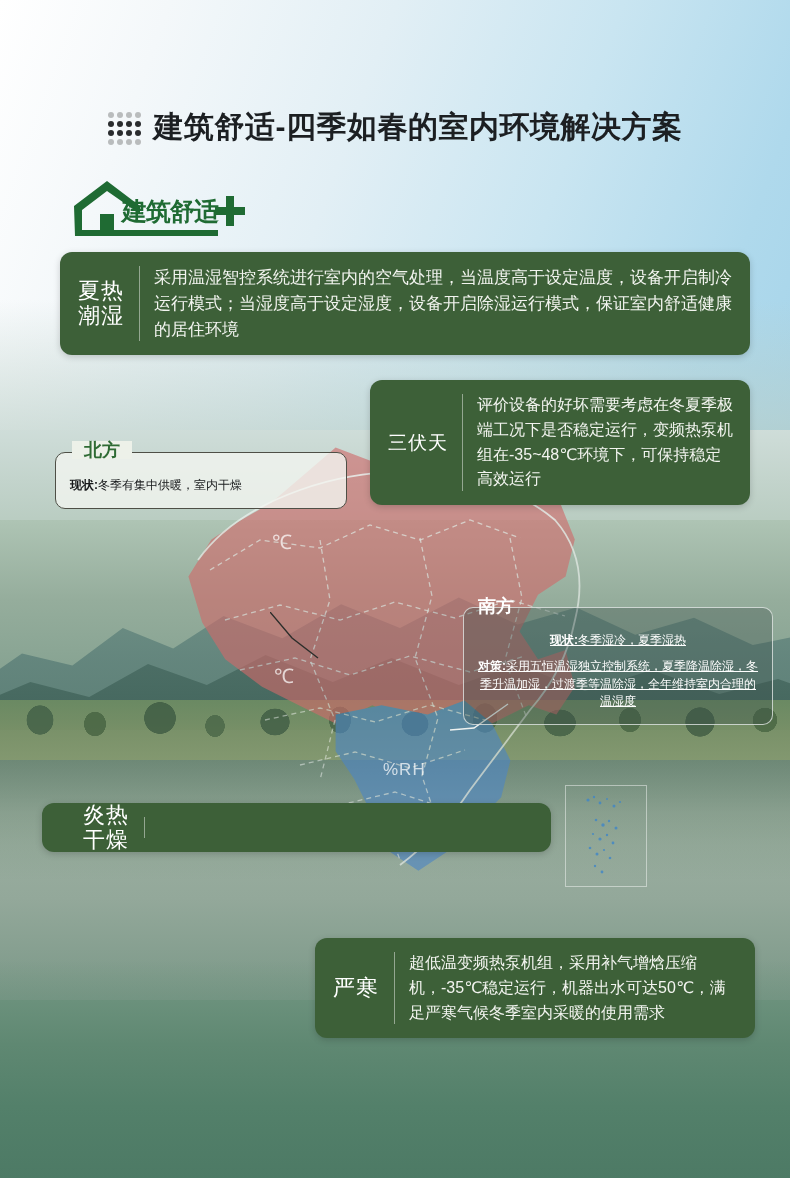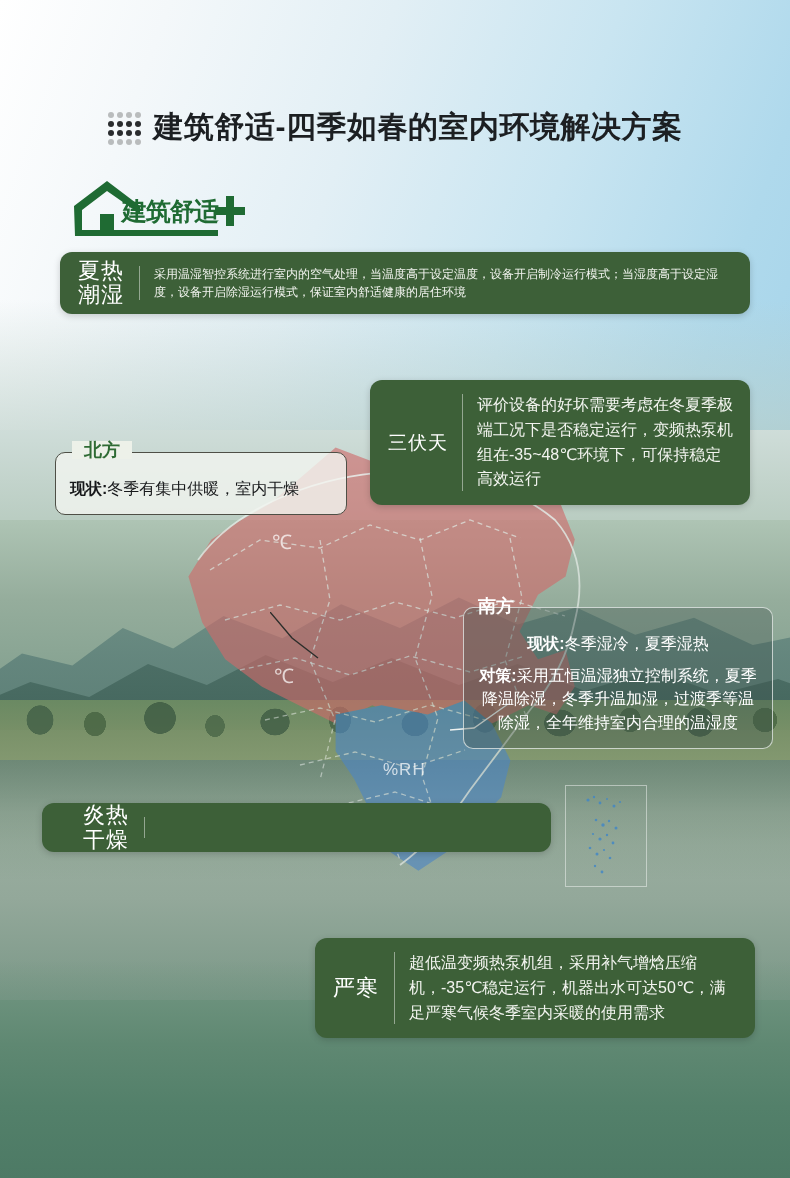--- a/index.html
+++ b/index.html
@@ -258,21 +258,21 @@
   }
   .panel-divider {
     width: 1px;
     align-self: stretch;
     margin: 14px 0;
     background: rgba(255,255,255,0.45);
     flex: 0 0 auto;
   }
   .panel-body {
     color: #f2f4ef;
-    font-size: 12px;
+    font-size: 17px;
     line-height: 1.52;
     padding: 13px 16px 13px 14px;
     flex: 1 1 auto;
   }
 
   #panel-summer-humid { left: 60px; top: 252px; width: 690px; }
   #panel-dogdays     { left: 370px; top: 380px; width: 380px; }
   #panel-hot-dry     { left: 42px;  top: 803px; width: 486px; padding-left: 23px; }
   #panel-severe-cold { left: 315px; top: 938px; width: 440px; }
 
@@ -290,21 +290,21 @@
   .callout .cal-label {
     position: absolute;
     top: -12px;
     left: 16px;
     padding: 0 12px;
     font-size: 18px;
     font-weight: 700;
     line-height: 1;
   }
   .callout .cal-row {
-    font-size: 16px;
+    font-size: 12px;
     line-height: 1.48;
     margin-top: 8px;
   }
   .callout .cal-row:first-of-type { margin-top: 2px; }
   .callout .cal-key { font-weight: 700; }
 
   
   #callout-north {
     left: 55px; top: 452px;
     width: 262px;
@@ -325,21 +325,21 @@
     border: 1.2px solid rgba(235,240,238,0.75);
     text-align: center;
   }
   #callout-south .cal-label {
     color: #ffffff;
     background: transparent;
     top: -11px;
     left: 14px;
     padding-left: 0;
   }
-  #callout-south .cal-row { color: #ffffff; }
+  #callout-south .cal-row { color: #ffffff; text-decoration: underline; }
   #callout-south .cal-row:first-of-type { margin-top: 4px; }
 
   
   .leader { position: absolute; }
 </style>
 </head>
 <body>
 
 <div id="page">
 

